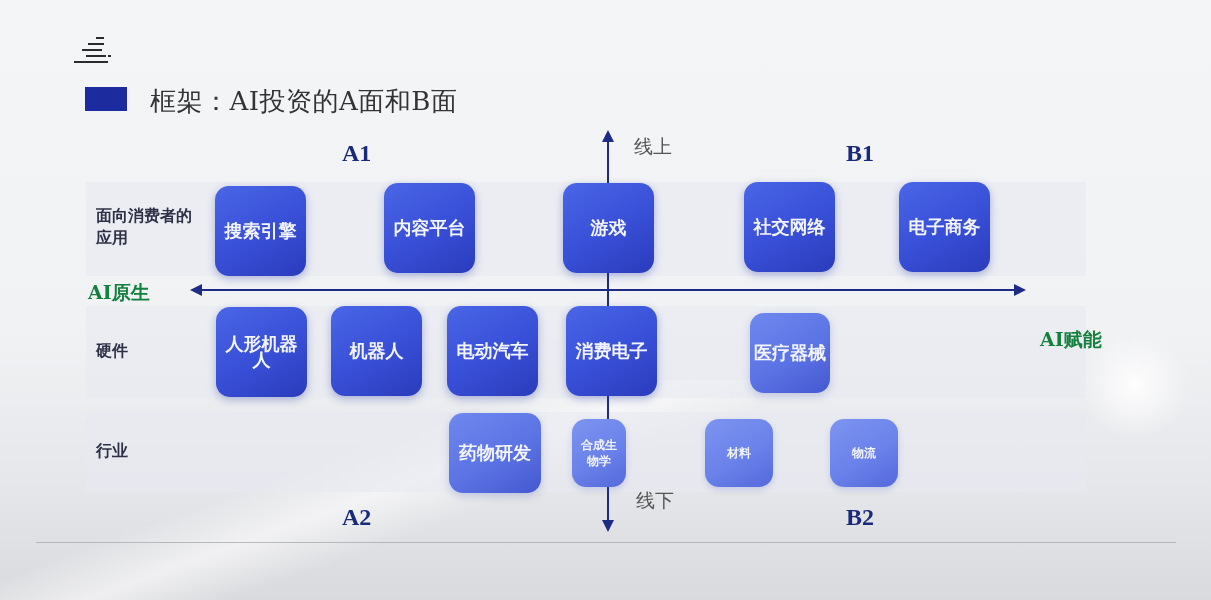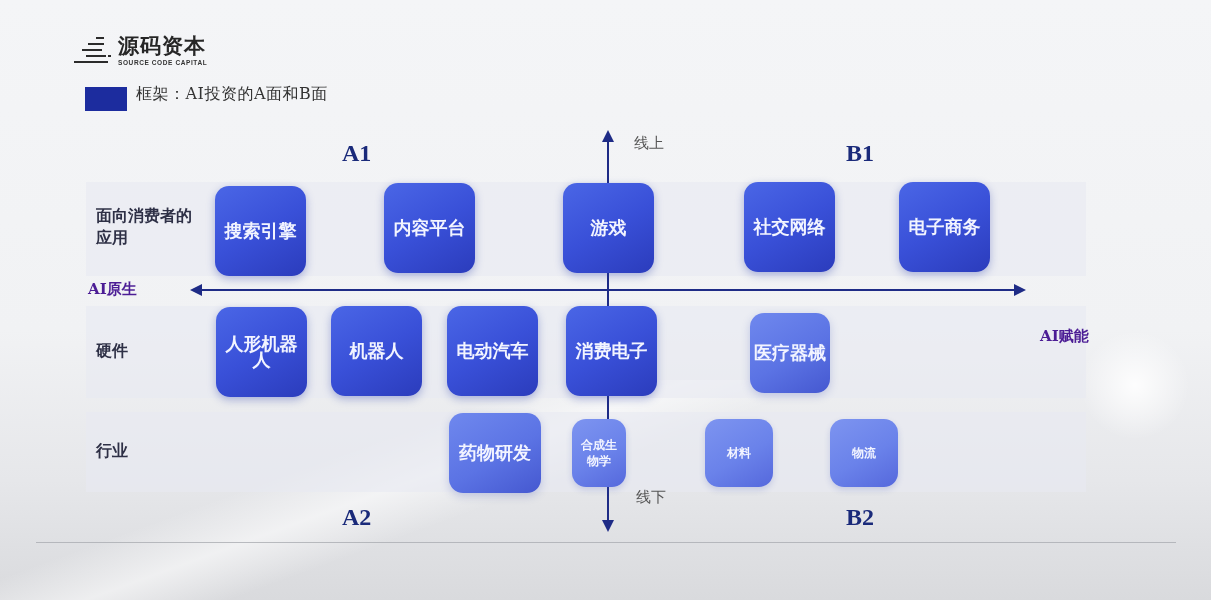--- a/index.html
+++ b/index.html
@@ -26,38 +26,38 @@
     
     .logo { position: absolute; left: 74px; top: 30px; height: 40px; display: flex; align-items: center; }
     .logo-mark { width: 40px; height: 34px; position: relative; }
     .logo-mark span { position: absolute; height: 2px; background: #2b2b2b; }
     .logo-text { margin-left: 4px; display: flex; flex-direction: column; }
     .logo-cn { font-family: "DejaVu Sans", sans-serif; font-size: 21px; font-weight: bold; color: #262626; letter-spacing: 1px; line-height: 24px; }
     .logo-en { font-family: "Liberation Sans", sans-serif; font-size: 6.5px; font-weight: bold; color: #333; letter-spacing: 0.6px; line-height: 9px; }
 
     
     .title-bar { position: absolute; left: 85px; top: 87px; width: 42px; height: 24px; background: #1c2c9e; }
-    .title { position: absolute; left: 136px; top: 84px; font-family: "DejaVu Serif", "Liberation Serif", serif; font-size: 16px; color: #333; letter-spacing: 0.5px; }
+    .title { position: absolute; left: 150px; top: 84px; font-family: "DejaVu Serif", "Liberation Serif", serif; font-size: 26px; color: #333; letter-spacing: 0.5px; }
 
     
     .band { position: absolute; left: 86px; width: 1000px; background: rgba(232,234,242,0.6); }
     .band-label { position: absolute; left: 96px; font-size: 16px; font-weight: bold; color: #2e3046; line-height: 22px; }
 
     
     .quad { position: absolute; font-family: "Liberation Serif", "DejaVu Serif", serif; font-weight: bold; font-size: 24px; color: #1a2a7a; }
 
     
     .axis-h { position: absolute; left: 198px; top: 289px; width: 818px; height: 2px; background: #1e2b86; }
     .arrow-left { position: absolute; left: 190px; top: 284px; width: 0; height: 0; border-top: 6px solid transparent; border-bottom: 6px solid transparent; border-right: 12px solid #1e2b86; }
     .arrow-right { position: absolute; left: 1014px; top: 284px; width: 0; height: 0; border-top: 6px solid transparent; border-bottom: 6px solid transparent; border-left: 12px solid #1e2b86; }
     .axis-v { position: absolute; left: 607px; top: 140px; width: 2px; height: 382px; background: #1e2b86; }
     .arrow-up { position: absolute; left: 602px; top: 130px; width: 0; height: 0; border-left: 6px solid transparent; border-right: 6px solid transparent; border-bottom: 12px solid #1e2b86; }
     .arrow-down { position: absolute; left: 602px; top: 520px; width: 0; height: 0; border-left: 6px solid transparent; border-right: 6px solid transparent; border-top: 12px solid #1e2b86; }
-    .axis-label { position: absolute; font-family: "DejaVu Serif", "Liberation Serif", serif; font-size: 15px; color: #555; }
-    .axis-label.bold { font-weight: bold; color: #4c1d95; }
+    .axis-label { position: absolute; font-family: "DejaVu Serif", "Liberation Serif", serif; font-size: 19px; color: #555; }
+    .axis-label.bold { font-weight: bold; color: #15803d; }
 
     
     .card {
       position: absolute; display: flex; align-items: center; justify-content: center;
       text-align: center; color: #f2f4ff; font-size: 18px; font-weight: bold;
       border-radius: 14px;
       background: linear-gradient(150deg, #4a66e6 0%, #3950d8 50%, #2b3cbc 100%);
       box-shadow: 0 3px 8px rgba(40,60,170,0.35);
       padding: 4px; line-height: 16px;
     }
@@ -80,24 +80,20 @@
 <div class="bg-glow"></div>
 
 <div class="logo">
   <div class="logo-mark">
     <span style="left:22px; top:4px; width:8px;"></span>
     <span style="left:14px; top:10px; width:16px;"></span>
     <span style="left:8px; top:16px; width:20px;"></span>
     <span style="left:12px; top:22px; width:20px;"></span>
     <span style="left:0px; top:28px; width:34px;"></span>
     <span style="left:34px; top:22px; width:3px;"></span>
-  </div>
-  <div class="logo-text">
-    <span class="logo-cn">源码资本</span>
-    <span class="logo-en">SOURCE CODE CAPITAL</span>
   </div>
 </div>
 
 <div class="title-bar"></div>
 <div class="title">框架：AI投资的A面和B面</div>
 
 <div class="band" style="top:182px; height:94px;"></div>
 <div class="band" style="top:306px; height:92px;"></div>
 <div class="band" style="top:412px; height:80px;"></div>
 

